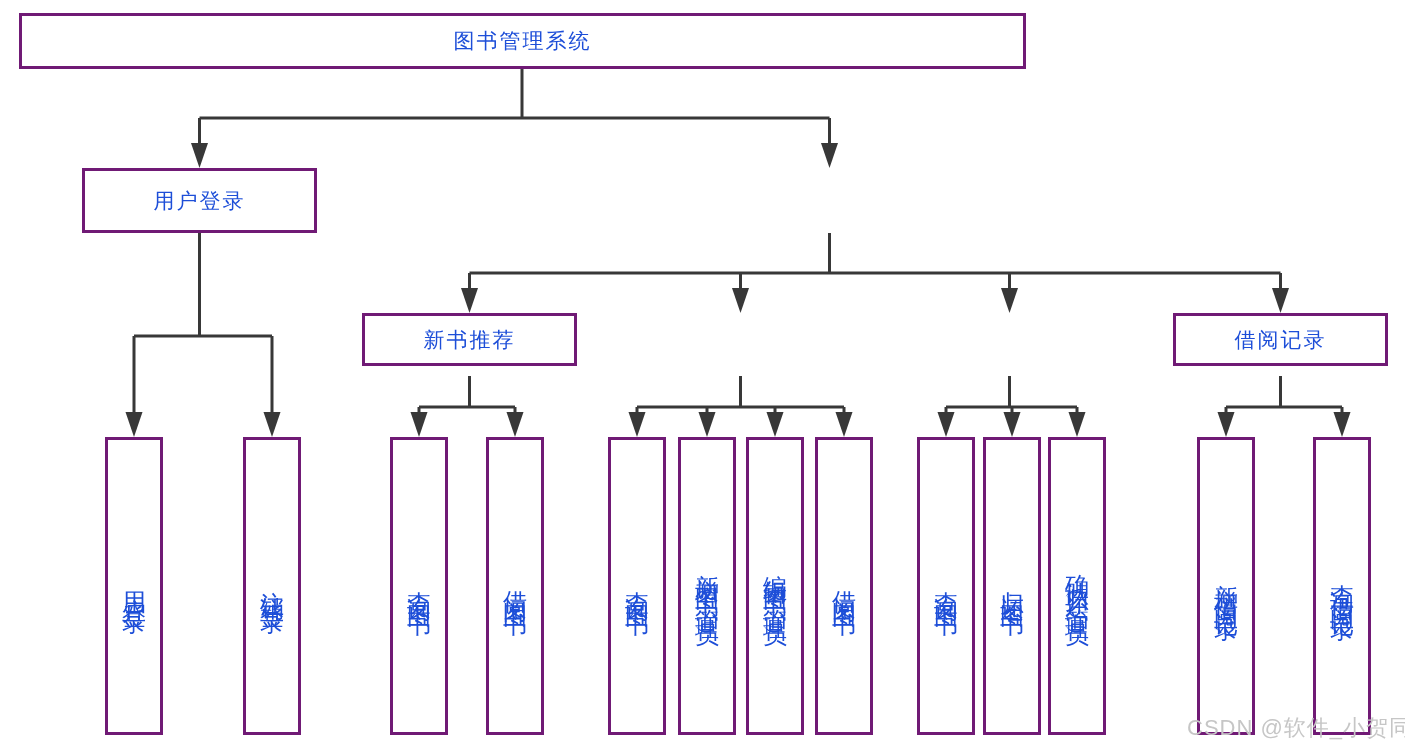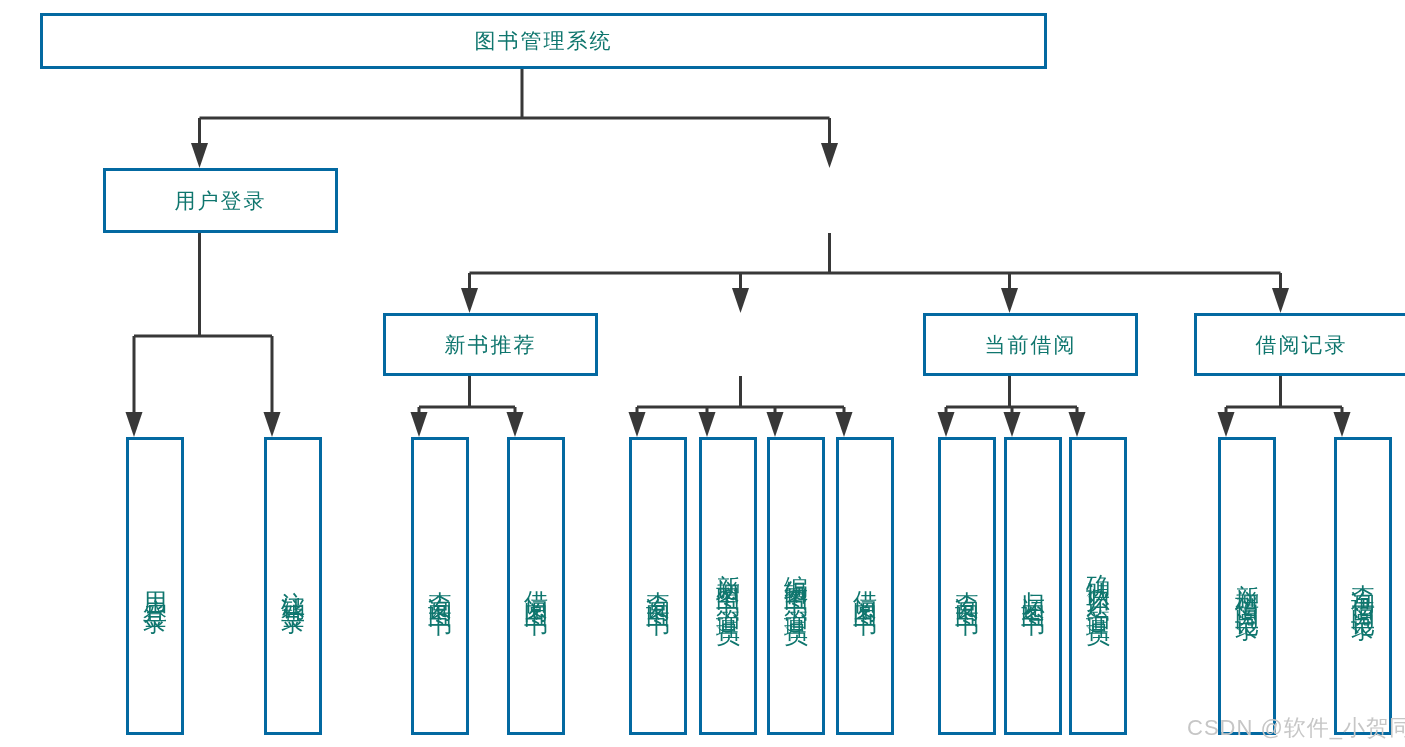--- a/index.html
+++ b/index.html
@@ -7,30 +7,29 @@
     position:relative;
     width:1405px;height:747px;
     background:#ffffff;
     font-family:"Liberation Sans", sans-serif;
     overflow:hidden;
   }
   #wires{position:absolute;left:0;top:0;width:1405px;height:747px;}
   .box{
     position:absolute;
     background:#ffffff;
-    border:3px solid #0369a1;
+    border:3px solid #701a75;
     box-sizing:border-box;
     display:flex;align-items:center;justify-content:center;
-    color:#0f766e;
+    color:#1d4ed8;
     z-index:2;
-    margin-left:21px;
   }
   .root{left:19px;top:13px;width:1007px;height:56px;font-size:21px;letter-spacing:2px;}
   .lvl2{width:235px;height:65px;top:168px;font-size:21px;letter-spacing:2px;}
-  .lvl3{width:215px;height:63px;top:313px;font-size:21px;letter-spacing:2px;}
+  .lvl3{width:215px;height:53px;top:313px;font-size:21px;letter-spacing:2px;}
   .leaf{width:58px;height:298px;top:437px;}
   .leaf span{
     writing-mode:vertical-rl;
     text-orientation:mixed;
     font-size:24px;
     letter-spacing:7px;
     white-space:nowrap;
   }
   .watermark{
     position:absolute;
@@ -88,21 +87,20 @@
       <polygon points="1217.5,412 1234.5,412 1226,437"></polygon>
       <polygon points="1333.5,412 1350.5,412 1342,437"></polygon>
     </g>
   </svg>
 
   <div class="box root">图书管理系统</div>
 
   <div class="box lvl2" style="left:82px;">用户登录</div>
 
   <div class="box lvl3" style="left:362px;">新书推荐</div>
-  <div class="box lvl3" style="left:902px;">当前借阅</div>
   <div class="box lvl3" style="left:1173px;font-family:Liberation Mono, monospace;">借阅记录</div>
 
   <div class="box leaf" style="left:105px;">
     <span>用户登录</span>
   </div>
   <div class="box leaf" style="left:243px;">
     <span>注销登录</span>
   </div>
 
   <div class="box leaf" style="left:390px;">

